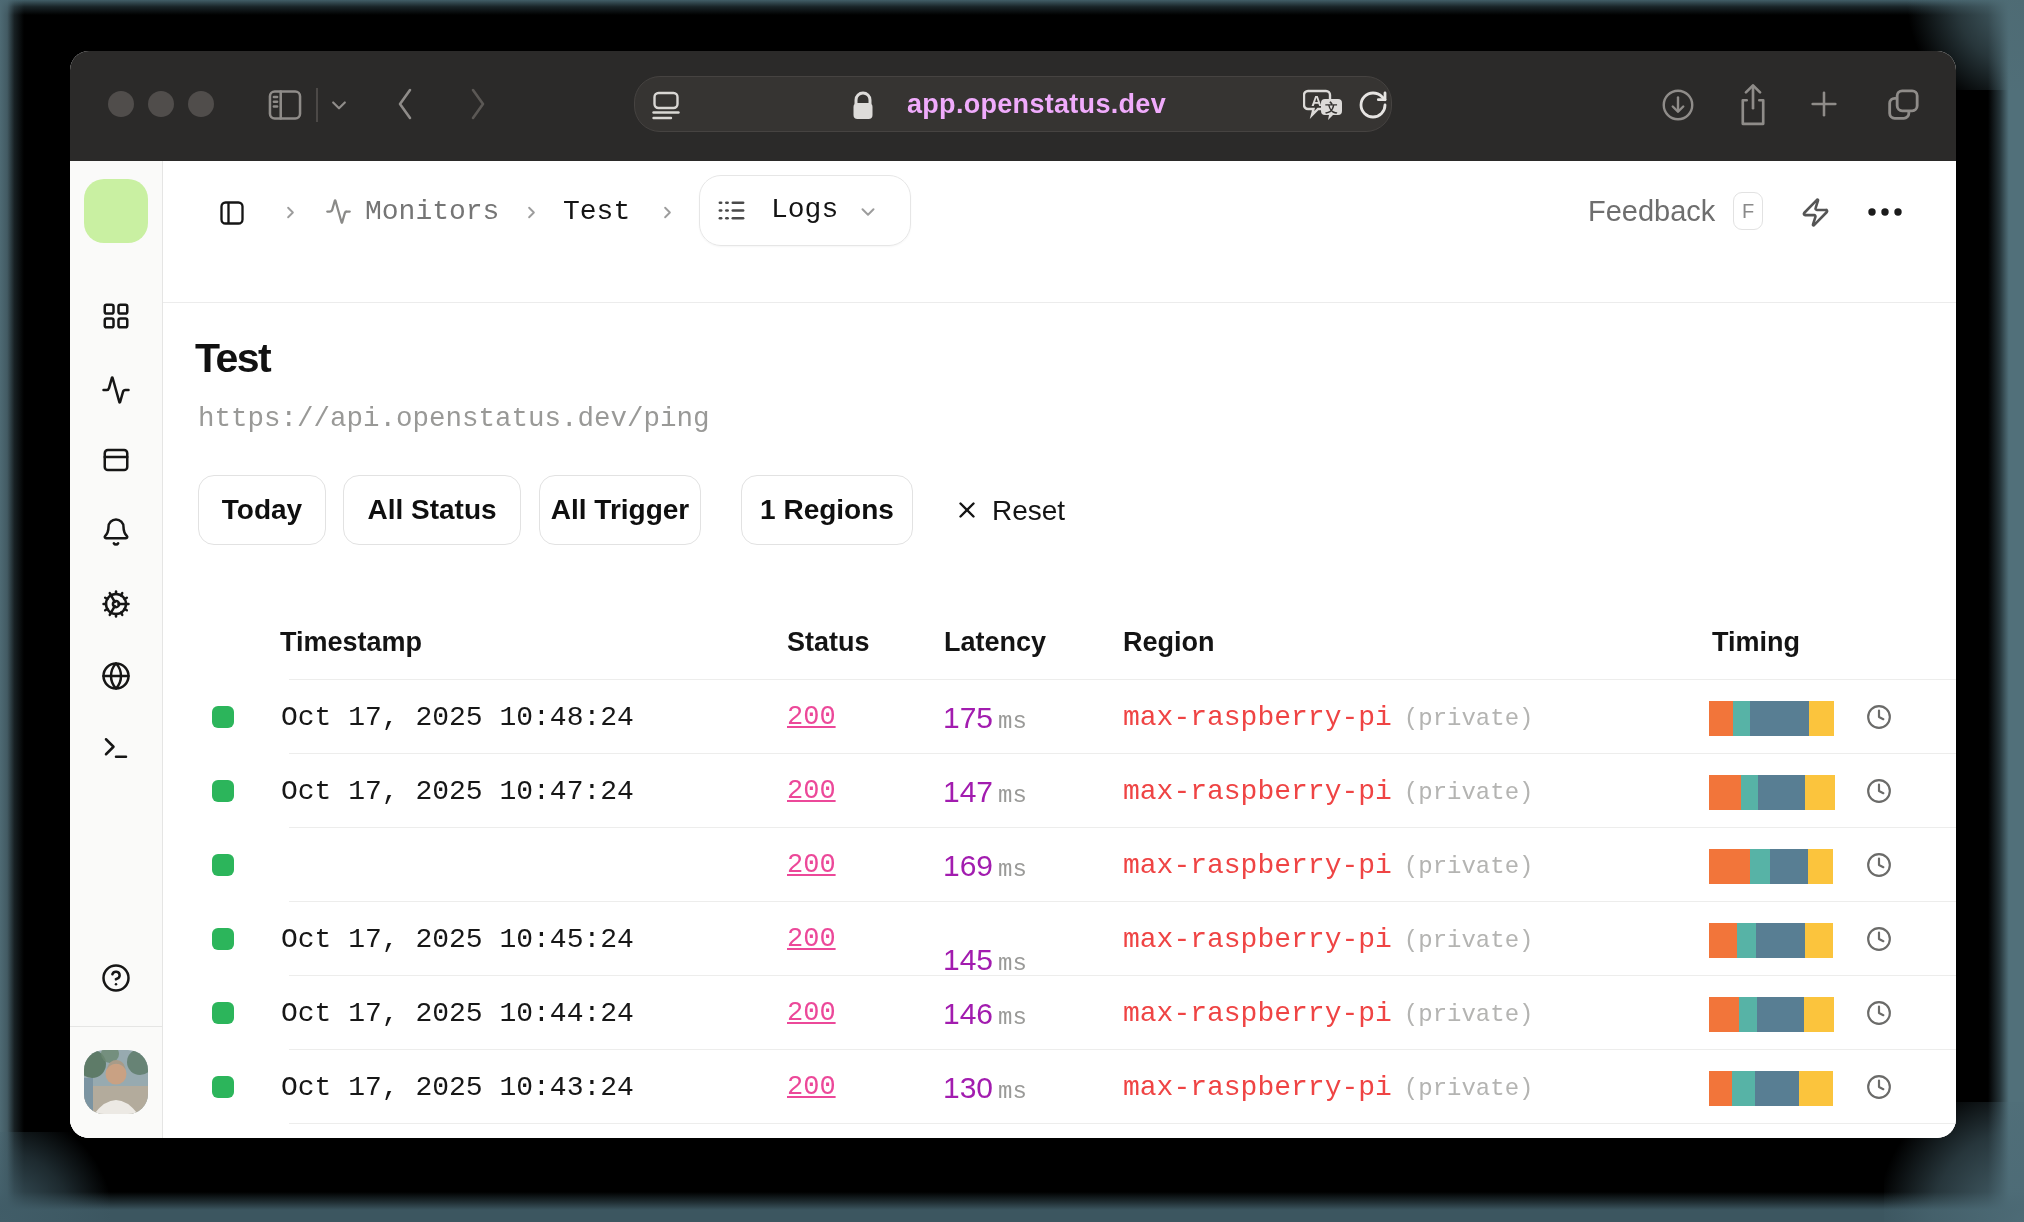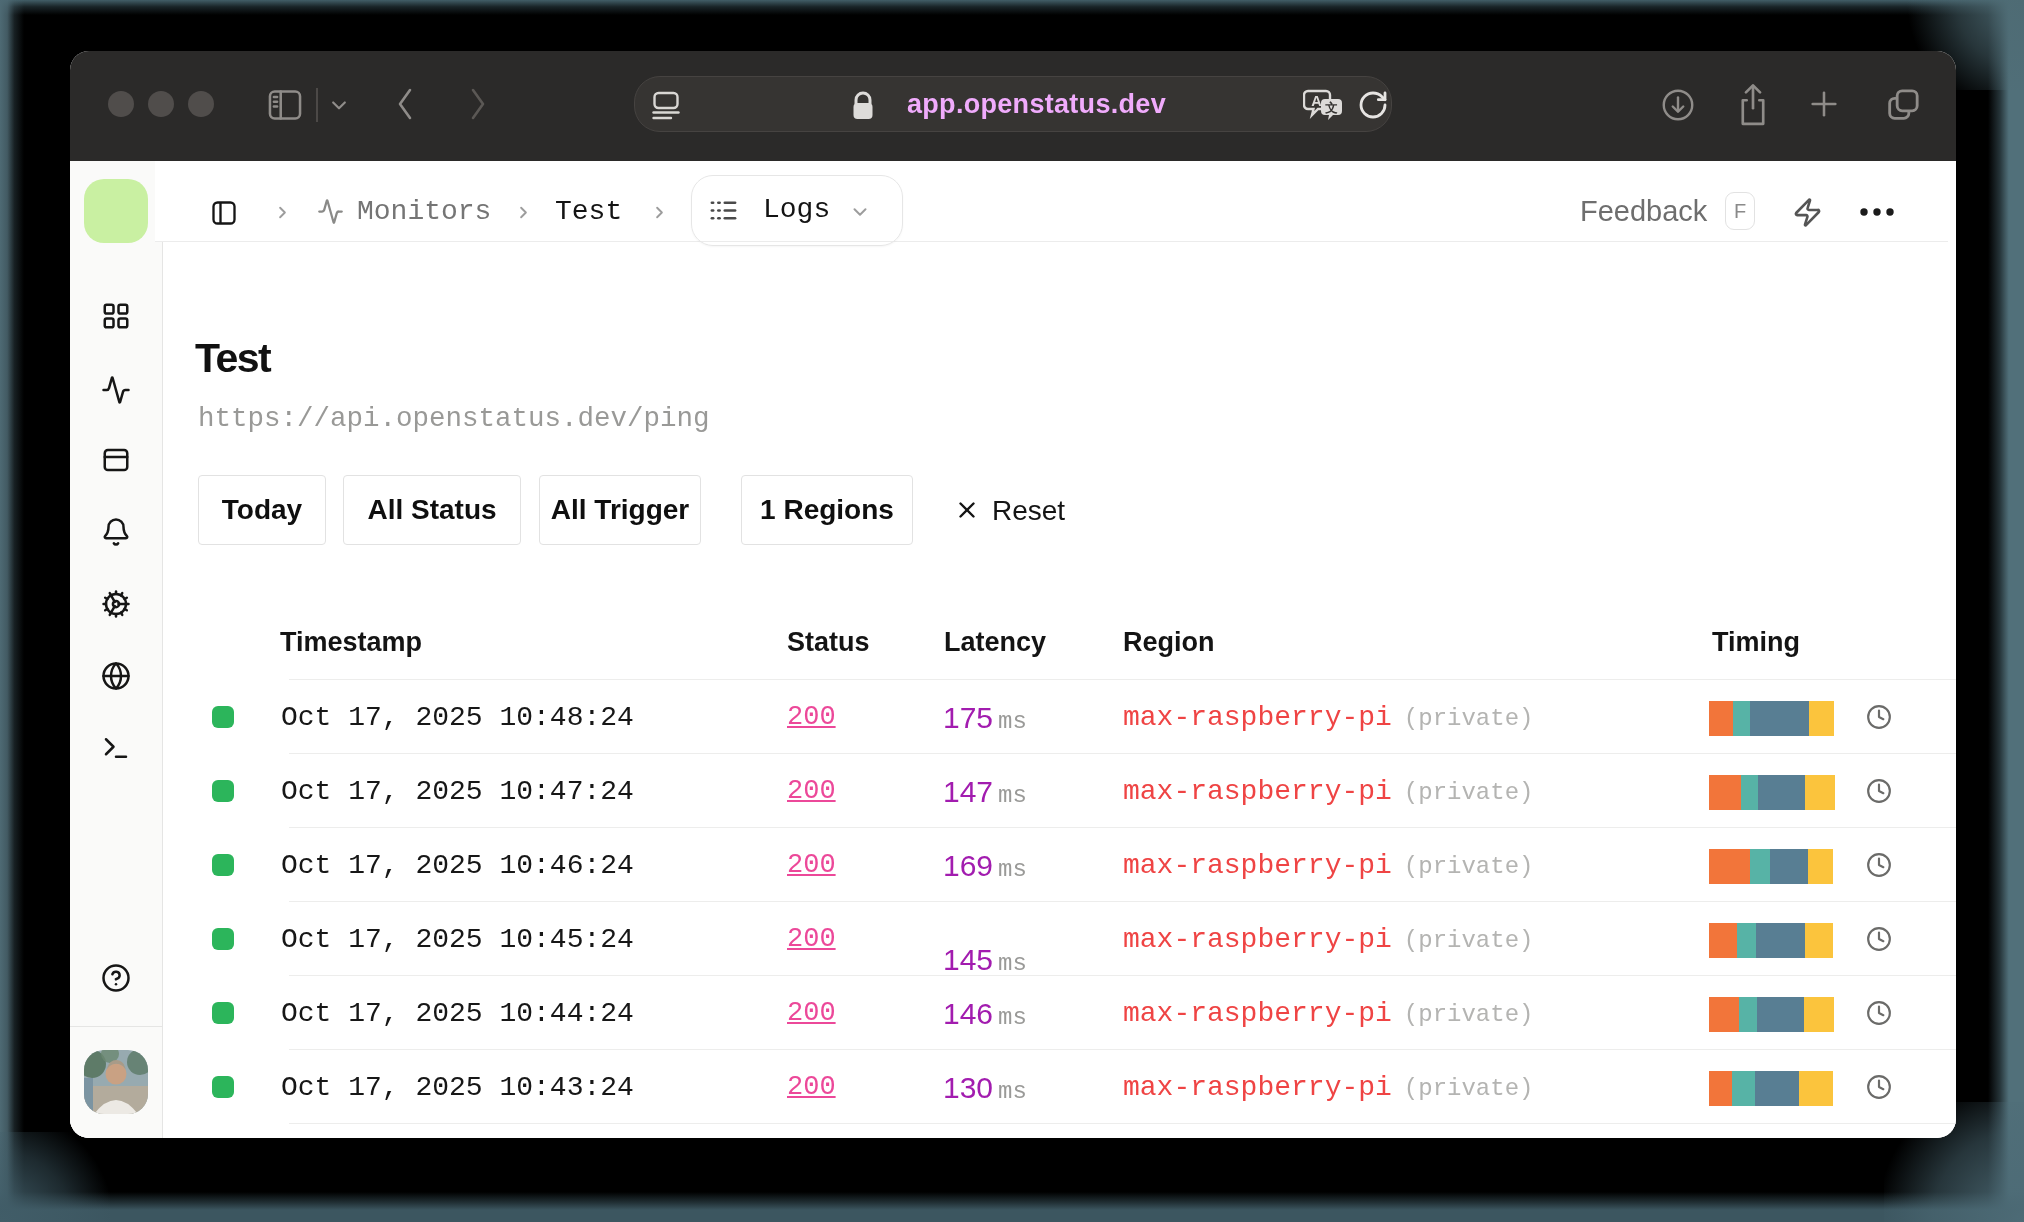--- a/index.html
+++ b/index.html
@@ -21,30 +21,30 @@
   #urlbar{left:564px;top:25px;width:758px;height:56px;border-radius:26px;background:#363432;border:1.5px solid #464341;box-sizing:border-box;}
   .cicon{color:#8f8c89;}
   .cicon-dim{color:#5b5855;}
   .cicon-lt{color:#d9d7d4;}
   
   #page{left:0;top:110px;width:1886px;height:977px;background:#fff;}
   #rail{left:0;top:0;width:93px;height:977px;background:#fafaf9;border-right:1px solid #e5e5e4;box-sizing:border-box;}
   #railavatar{left:14px;top:18px;width:64px;height:64px;border-radius:20px;background:#c9f0a2;}
   #railsep{left:0;top:865px;width:93px;height:1px;background:#e5e5e4;}
   #photo{left:14px;top:889px;width:64px;height:64px;border-radius:20px;overflow:hidden;}
-  #header{left:85px;top:0;width:1793px;height:81px;border-bottom:1px solid #ececec;box-sizing:border-box;background:#fff;}
+  #header{left:93px;top:0;width:1793px;height:142px;border-bottom:1px solid #ececec;box-sizing:border-box;background:#fff;}
   .ic-blk{color:#161616;}
   .ic-gray{color:#9d9d9d;}
   .ic-mid{color:#8a8a88;}
   #logsbtn{left:536px;top:14px;width:212px;height:71px;border:1.5px solid #e6e6e6;border-radius:22px;box-sizing:border-box;box-shadow:0 1px 2px rgba(0,0,0,.04);}
   .crumb{font-size:28px;color:#757575;}
   .fbadge{left:1570px;top:31px;width:30px;height:38px;border:1.5px solid #e2e2e2;border-radius:9px;box-sizing:border-box;color:#8a8a8a;font-size:20px;text-align:center;line-height:36px;}
   
   h1{margin:0;font-size:41px;font-weight:700;color:#111;letter-spacing:-1.5px;}
-  .btn{border:1.5px solid #e2e2e2;border-radius:4px;box-sizing:border-box;height:70px;line-height:67px;text-align:center;font-size:28px;font-weight:700;color:#0f0f0f;background:#fff;}
+  .btn{border:1.5px solid #e2e2e2;border-radius:16px;box-sizing:border-box;height:70px;line-height:67px;text-align:center;font-size:28px;font-weight:700;color:#0f0f0f;background:#fff;}
   .th{font-size:27px;font-weight:700;color:#141414;}
   .rowline{height:1px;background:#ededec;left:126px;width:1730px;}
   .dot{width:22px;height:22px;border-radius:6px;background:#2cb55b;}
   .ts{font-size:28px;color:#171717;}
   .st{font-size:27px;color:#ec4899;text-decoration:underline;}
   .lat{font-size:30px;font-weight:500;color:#a21caf;}
   .ms{font-size:24px;color:#9a9a98;margin-left:5px;}
   .reg{font-size:28px;color:#ef4444;}
   .priv{font-size:24px;color:#b4b4b2;}
   .seg{position:absolute;top:0;height:35px;}
@@ -287,21 +287,20 @@
           <div class="seg" style="left:0px;width:32px;background:#f2753a;"></div>
           <div class="seg" style="left:32px;width:17px;background:#57b3a6;"></div>
           <div class="seg" style="left:49px;width:47px;background:#587e93;"></div>
           <div class="seg" style="left:96px;width:30px;background:#fbc43d;"></div>
         </div>
       <svg class="abs" style="left:1703px;top:505px;" width="26" height="26" viewBox="0 0 24 24" fill="none" stroke="#6b6b69" stroke-width="2" stroke-linecap="round" stroke-linejoin="round">
           <circle cx="12" cy="12" r="10"></circle>
           <polyline points="12 6 12 12 16 14"></polyline>
         </svg>
       <div class="abs dot" style="left:49px;top:581px;"></div>
-      <div class="abs mono ts" style="left:118px;top:575px;line-height:35px;">Oct 17, 2025 10:46:24</div>
       <div class="abs mono st" style="left:624px;top:576px;line-height:32px;">200</div>
       <div class="abs" style="left:780px;top:575px;line-height:35px;"><span class="lat">169</span><span class="mono ms">ms</span></div>
       <div class="abs" style="left:960px;top:575px;line-height:35px;"><span class="mono reg">max-raspberry-pi</span><span class="mono priv" style="margin-left:12px;">(private)</span></div>
       <div class="abs" style="left:1546px;top:576px;width:124px;height:35px;">
           <div class="seg" style="left:0px;width:41px;background:#f2753a;"></div>
           <div class="seg" style="left:41px;width:20px;background:#57b3a6;"></div>
           <div class="seg" style="left:61px;width:38px;background:#587e93;"></div>
           <div class="seg" style="left:99px;width:25px;background:#fbc43d;"></div>
         </div>
       <svg class="abs" style="left:1703px;top:579px;" width="26" height="26" viewBox="0 0 24 24" fill="none" stroke="#6b6b69" stroke-width="2" stroke-linecap="round" stroke-linejoin="round">

